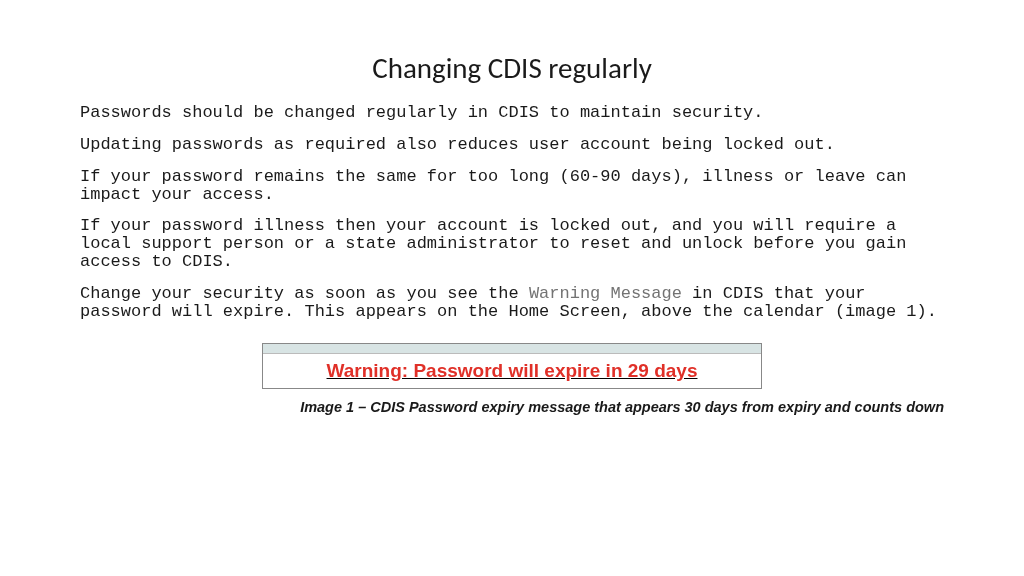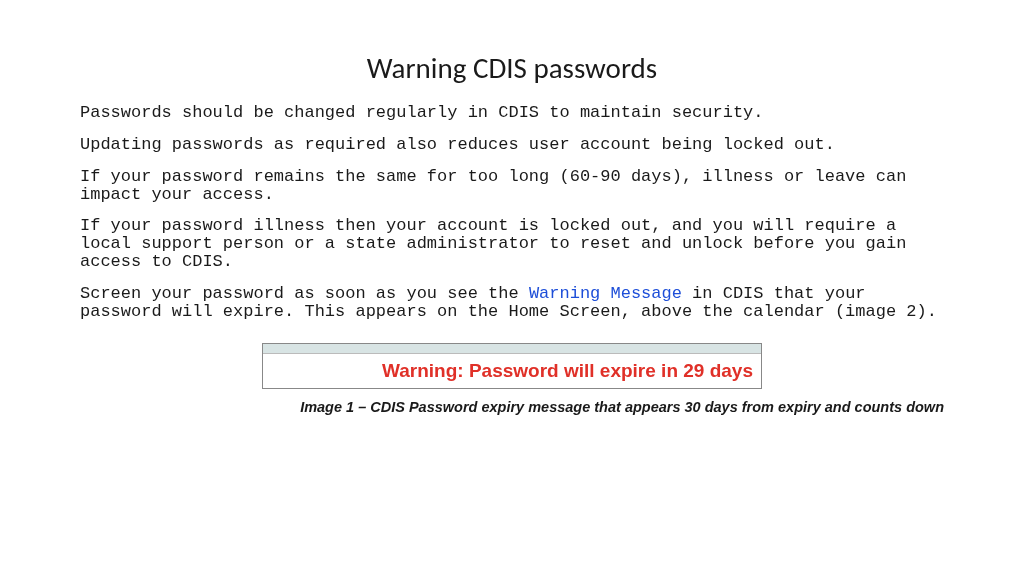--- a/index.html
+++ b/index.html
@@ -23,35 +23,36 @@
       font-family: Calibri, Arial, sans-serif;
     }
     .paragraph {
       font-size: 17px;
       color: #1a1a1a;
       line-height: 1.05;
       margin-bottom: 14px;
       font-family: Liberation Mono, monospace;
     }
     .warning-highlight {
-      color: #1d4ed8;
+      color: #737373;
       margin-top: 12px;
     }
     .warning-box-wrapper {
       text-align: center;
       margin-top: 22px;
       margin-bottom: 10px;
     }
     .warning-box {
       display: inline-block;
       background: #ffffff;
       border: 1px solid #888888;
       padding: 0;
       width: 500px;
-      text-align: right;
+      text-align: center;
+      text-decoration: underline;
     }
     .warning-box-bar {
       background: #d8e4e4;
       height: 10px;
       border-bottom: 1px solid #bbb;
     }
     .warning-box-text {
       color: #e03028;
       font-family: Verdana, Arial, sans-serif;
       font-size: 19px;
@@ -64,32 +65,32 @@
       font-weight: bold;
       font-size: 14.5px;
       color: #1a1a1a;
       font-family: Arial, sans-serif;
       margin-top: 8px;
     }
   </style>
 </head>
 <body>
 
-<h1 class="title">Warning CDIS passwords</h1>
+<h1 class="title">Changing CDIS regularly</h1>
 
 <p class="paragraph">Passwords should be changed regularly in CDIS to maintain security.</p>
 
 <p class="paragraph">Updating passwords as required also reduces user account being locked out.</p>
 
 <p class="paragraph">If your password remains the same for too long (60-90 days), illness or leave can impact your access.</p>
 
 <p class="paragraph">If your password illness then your account is locked out, and you will require a local support person or a state administrator to reset and unlock before you gain access to CDIS.</p>
 
 <p class="paragraph">
-  <span>Screen your password as soon as you see the </span><span class="warning-highlight">Warning Message</span><span> in CDIS that your password will expire. This appears on the Home Screen, above the calendar (image 2).</span>
+  <span>Change your security as soon as you see the </span><span class="warning-highlight">Warning Message</span><span> in CDIS that your password will expire. This appears on the Home Screen, above the calendar (image 1).</span>
 </p>
 
 <div class="warning-box-wrapper">
   <div class="warning-box">
     <div class="warning-box-bar"></div>
     <div class="warning-box-text">Warning: Password will expire in 29 days</div>
   </div>
 </div>
 
 <p class="image-caption">Image 1 – CDIS Password expiry message that appears 30 days from expiry and counts down</p>

